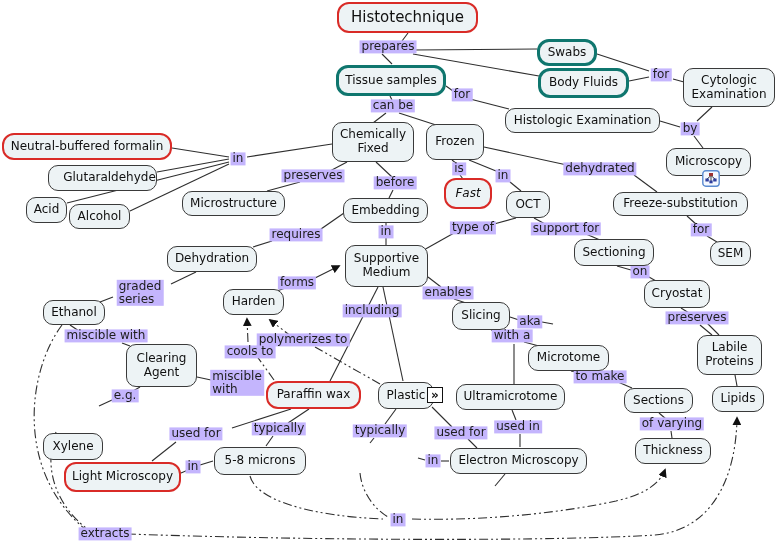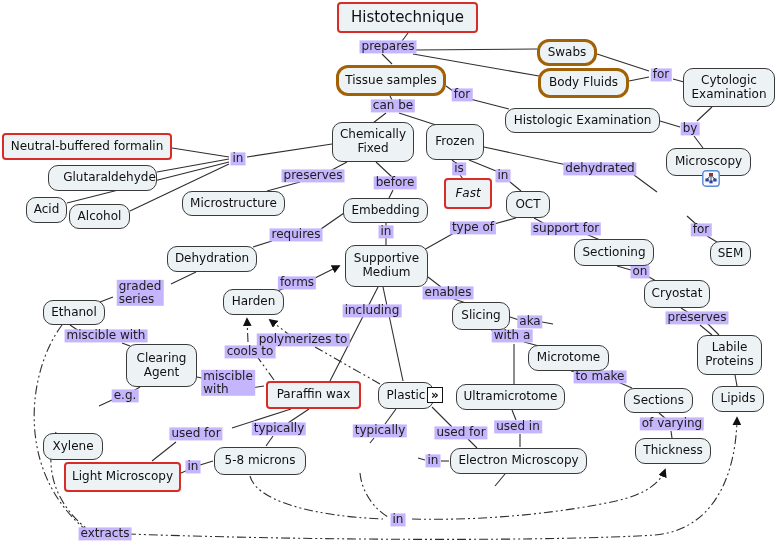--- a/index.html
+++ b/index.html
@@ -6,22 +6,22 @@
   #stage{position:relative;width:777px;height:545px;background:#ffffff;overflow:hidden;
          font-family:"DejaVu Sans","Liberation Sans",sans-serif;}
   #wires{position:absolute;left:0;top:0;z-index:1;}
   .lbl{position:absolute;z-index:2;transform:translate(-50%,-50%);
        font-size:12px;color:#1d1d1d;background:#c4b5fd;padding:0 2px;line-height:1.1;
        white-space:pre-line;text-align:left;}
   .node{position:absolute;z-index:3;display:flex;align-items:center;justify-content:center;
         text-align:center;font-size:12px;color:#101010;line-height:1.15;
         background:#edf3f5;border:1.4px solid #3a3a3a;border-radius:10px;
         padding:1px 3px;box-sizing:border-box;}
-  .node.red{border:2.6px solid #d92b27;border-radius:4px;}
-  .node.green{border:3px solid #a16207;border-radius:12px;}
+  .node.red{border:2.6px solid #d92b27;border-radius:12px;}
+  .node.green{border:3px solid #0f766e;border-radius:12px;}
   .node.it{font-style:italic;}
   .icon-chip{position:absolute;z-index:4;box-sizing:border-box;}
   #plastic-icon{display:flex;align-items:center;justify-content:center;
       background:#fff;border:1.2px solid #111;font-size:12px;font-weight:bold;color:#111;}
 </style>
 </head>
 <body>
 
 <div id="stage">
 
@@ -153,20 +153,21 @@
     <div class="node plain" style="left: 332px; top: 122px; width: 82px; height: 40px;">Chemically Fixed</div>
     <div class="node plain" style="left: 426px; top: 124px; width: 58px; height: 36px;">Frozen</div>
     <div class="node plain" style="left: 666px; top: 148px; width: 85px; height: 28px;">Microscopy</div>
     <div class="node red" style="left: 2px; top: 133px; width: 170px; height: 27px;">Neutral-buffered formalin</div>
     <div class="node plain" style="left: 48px; top: 165px; width: 109px; height: 26px; padding-left: 17px;">Glutaraldehyde</div>
     <div class="node plain" style="left: 26px; top: 197px; width: 41px; height: 26px;">Acid</div>
     <div class="node plain" style="left: 69px; top: 204px; width: 61px; height: 25px;">Alcohol</div>
     <div class="node plain" style="left: 182px; top: 191px; width: 103px; height: 25px;">Microstructure</div>
     <div class="node red it" style="left: 444px; top: 178px; width: 48px; height: 31px;">Fast</div>
     <div class="node plain" style="left: 506px; top: 191px; width: 44px; height: 27px;">OCT</div>
+    <div class="node plain" style="left: 613px; top: 192px; width: 135px; height: 24px;">Freeze-substitution</div>
     <div class="node plain" style="left: 343px; top: 198px; width: 85px; height: 25px;">Embedding</div>
     <div class="node plain" style="left: 710px; top: 241px; width: 41px; height: 25px;">SEM</div>
     <div class="node plain" style="left: 167px; top: 246px; width: 90px; height: 26px;">Dehydration</div>
     <div class="node plain" style="left: 574px; top: 239px; width: 80px; height: 27px;">Sectioning</div>
     <div class="node plain" style="left: 345px; top: 245px; width: 83px; height: 42px;">Supportive Medium</div>
     <div class="node plain" style="left: 644px; top: 280px; width: 66px; height: 28px;">Cryostat</div>
     <div class="node plain" style="left: 223px; top: 289px; width: 61px; height: 26px;">Harden</div>
     <div class="node plain" style="left: 43px; top: 300px; width: 62px; height: 25px;">Ethanol</div>
     <div class="node plain" style="left: 452px; top: 302px; width: 58px; height: 28px;">Slicing</div>
     <div class="node plain" style="left: 697px; top: 335px; width: 65px; height: 40px;">Labile Proteins</div>
@@ -203,21 +204,21 @@
     <div class="lbl" style="left: 640px; top: 272px;">on</div>
     <div class="lbl" style="left: 297px; top: 283px;">forms</div>
     <div class="lbl" style="left: 448px; top: 293px;">enables</div>
     <div class="lbl" style="left: 372px; top: 311px;">including</div>
     <div class="lbl" style="left: 697px; top: 318px;">preserves</div>
     <div class="lbl" style="left: 530px; top: 322px;">aka</div>
     <div class="lbl" style="left: 106px; top: 336px;">miscible with</div>
     <div class="lbl" style="left: 512px; top: 336px;">with a</div>
     <div class="lbl" style="left: 303px; top: 340px;">polymerizes to</div>
     <div class="lbl" style="left: 250px; top: 352px;">cools to</div>
-    <div class="lbl" style="left: 228px; top: 383px;">miscible
+    <div class="lbl" style="left: 237px; top: 383px;">miscible
 with</div>
     <div class="lbl" style="left: 125px; top: 396px;">e.g.</div>
     <div class="lbl" style="left: 600px; top: 377px;">to make</div>
     <div class="lbl" style="left: 672px; top: 424px;">of varying</div>
     <div class="lbl" style="left: 279px; top: 429px;">typically</div>
     <div class="lbl" style="left: 380px; top: 431px;">typically</div>
     <div class="lbl" style="left: 196px; top: 434px;">used for</div>
     <div class="lbl" style="left: 461px; top: 433px;">used for</div>
     <div class="lbl" style="left: 518px; top: 427px;">used in</div>
     <div class="lbl" style="left: 193px; top: 467px;">in</div>

